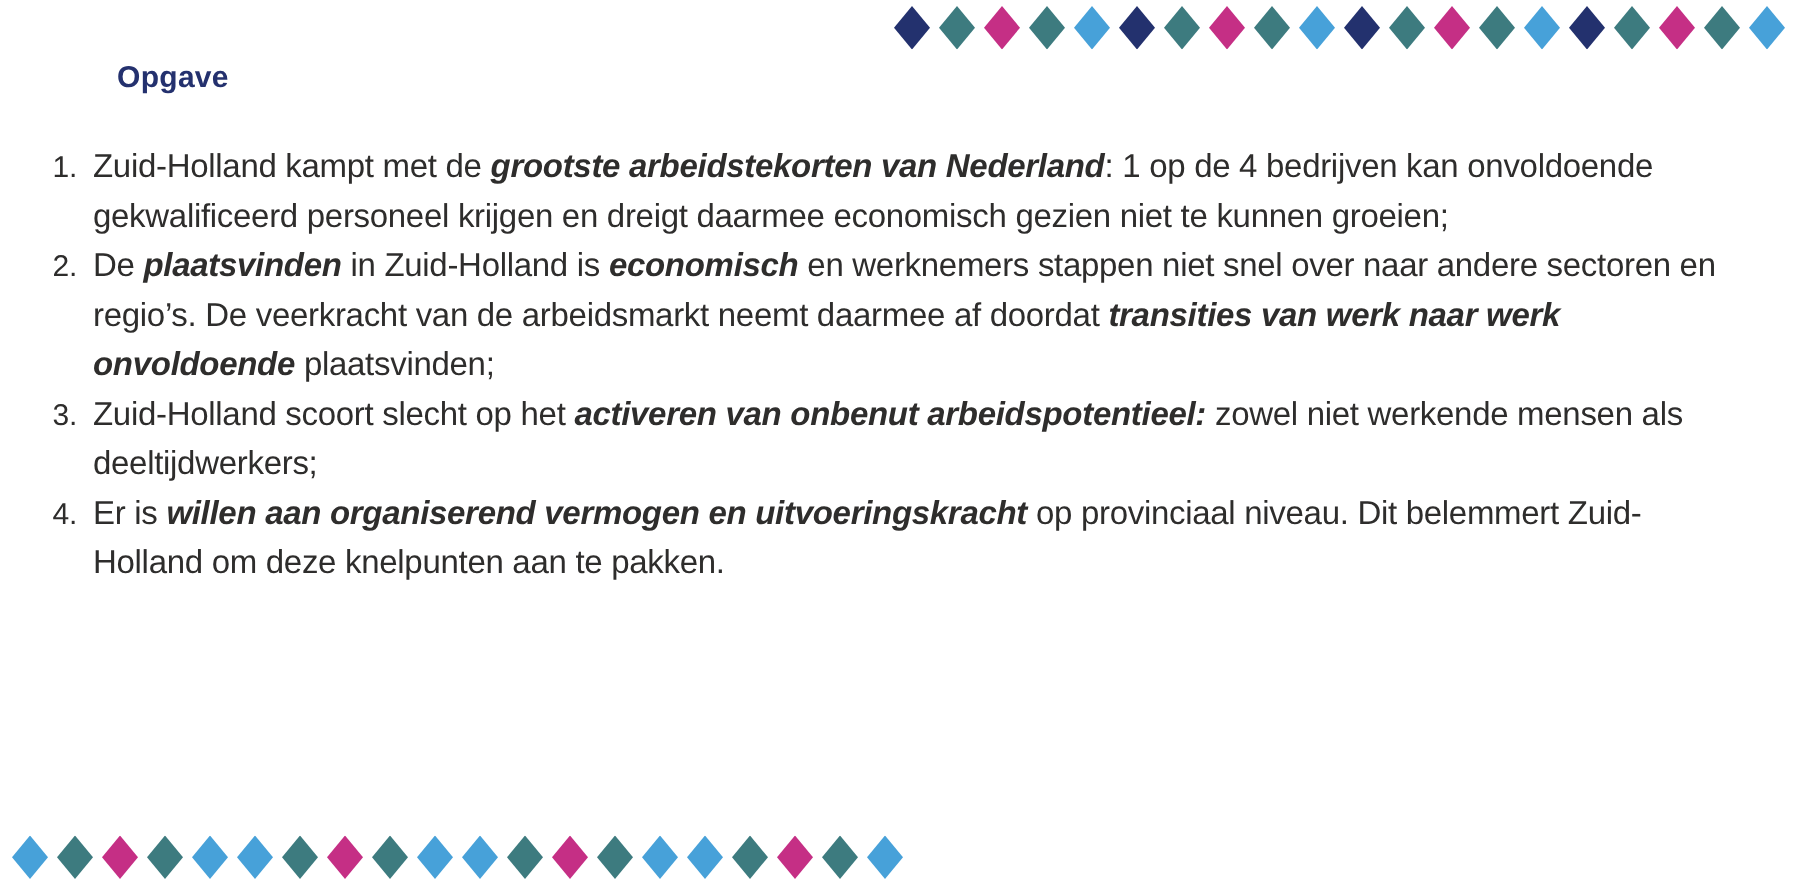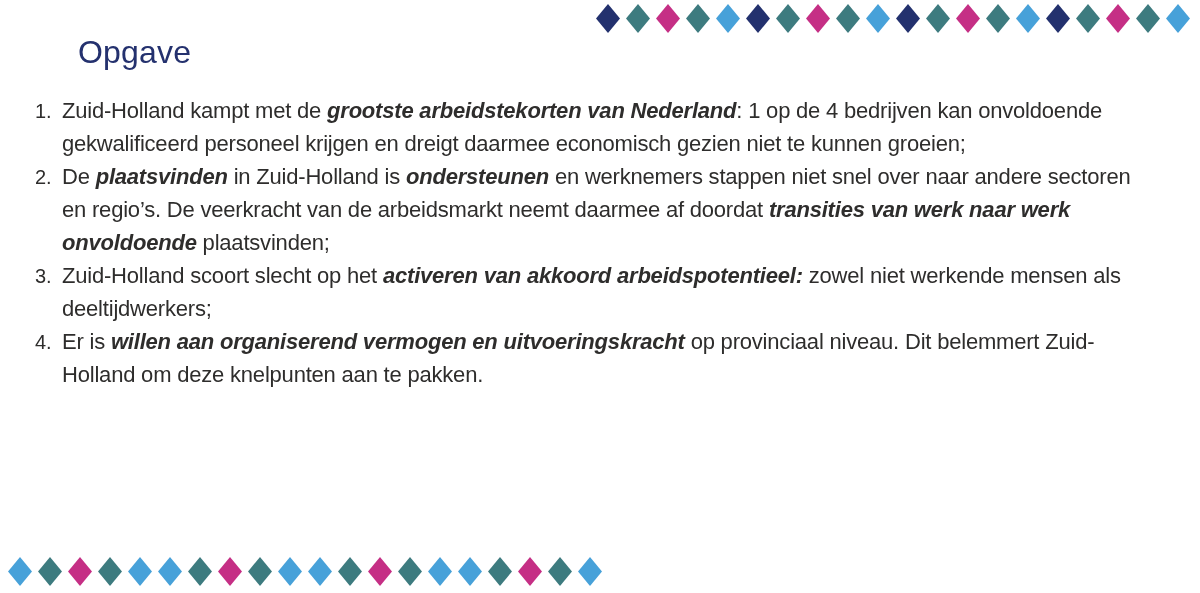--- a/index.html
+++ b/index.html
@@ -21,23 +21,23 @@
   .diamond-row.top { top: 4px; right: 10px; }
   .diamond-row.bottom { bottom: 7px; left: 8px; }
   .diamond {
     display: inline-block;
     width: 24px;
     height: 29px;
     clip-path: polygon(50% 0, 100% 50%, 50% 100%, 0 50%);
   }
   h1.page-title {
     margin: 36px 0 0 78px;
-    font-size: 32px;
+    font-size: 20px;
     line-height: 32px;
-    font-weight: 400;
+    font-weight: 700;
     letter-spacing: 0.2px;
     color: #24316e;
   }
   .content {
     margin: 26px 20px 0 25px;
     font-size: 22px;
     line-height: 33px;
     letter-spacing: -0.2px;
   }
   .intro { margin: 0; max-width: 1140px; }
@@ -92,25 +92,25 @@
 
   <div class="content">
 
     <ol class="knelpunten">
         <li>
           <span class="num">1.</span>
           <span class="item-content"><span>Zuid-Holland kampt met de </span><span class="b">grootste arbeidstekorten van Nederland</span><span>: 1 op de 4 bedrijven kan onvoldoende gekwalificeerd personeel krijgen en dreigt daarmee economisch gezien niet te kunnen groeien;</span></span>
         </li>
         <li>
           <span class="num">2.</span>
-          <span class="item-content"><span>De </span><span class="b">plaatsvinden</span><span> in Zuid-Holland is </span><span class="b">ondersteunen</span><span> en werknemers stappen niet snel over naar andere sectoren en regio’s. De veerkracht van de arbeidsmarkt neemt daarmee af doordat </span><span class="b">transities van werk naar werk onvoldoende</span><span> plaatsvinden;</span></span>
+          <span class="item-content"><span>De </span><span class="b">plaatsvinden</span><span> in Zuid-Holland is </span><span class="b">economisch</span><span> en werknemers stappen niet snel over naar andere sectoren en regio’s. De veerkracht van de arbeidsmarkt neemt daarmee af doordat </span><span class="b">transities van werk naar werk onvoldoende</span><span> plaatsvinden;</span></span>
         </li>
         <li>
           <span class="num">3.</span>
-          <span class="item-content"><span>Zuid-Holland scoort slecht op het </span><span class="b">activeren van akkoord arbeidspotentieel:</span><span> zowel niet werkende mensen als deeltijdwerkers;</span></span>
+          <span class="item-content"><span>Zuid-Holland scoort slecht op het </span><span class="b">activeren van onbenut arbeidspotentieel:</span><span> zowel niet werkende mensen als deeltijdwerkers;</span></span>
         </li>
         <li>
           <span class="num">4.</span>
           <span class="item-content"><span>Er is </span><span class="b">willen aan organiserend vermogen en uitvoeringskracht</span><span> op provinciaal niveau. Dit belemmert Zuid-Holland om deze knelpunten aan te pakken.</span></span>
         </li>
       </ol>
 
   </div>
 
   <div class="diamond-row bottom">

